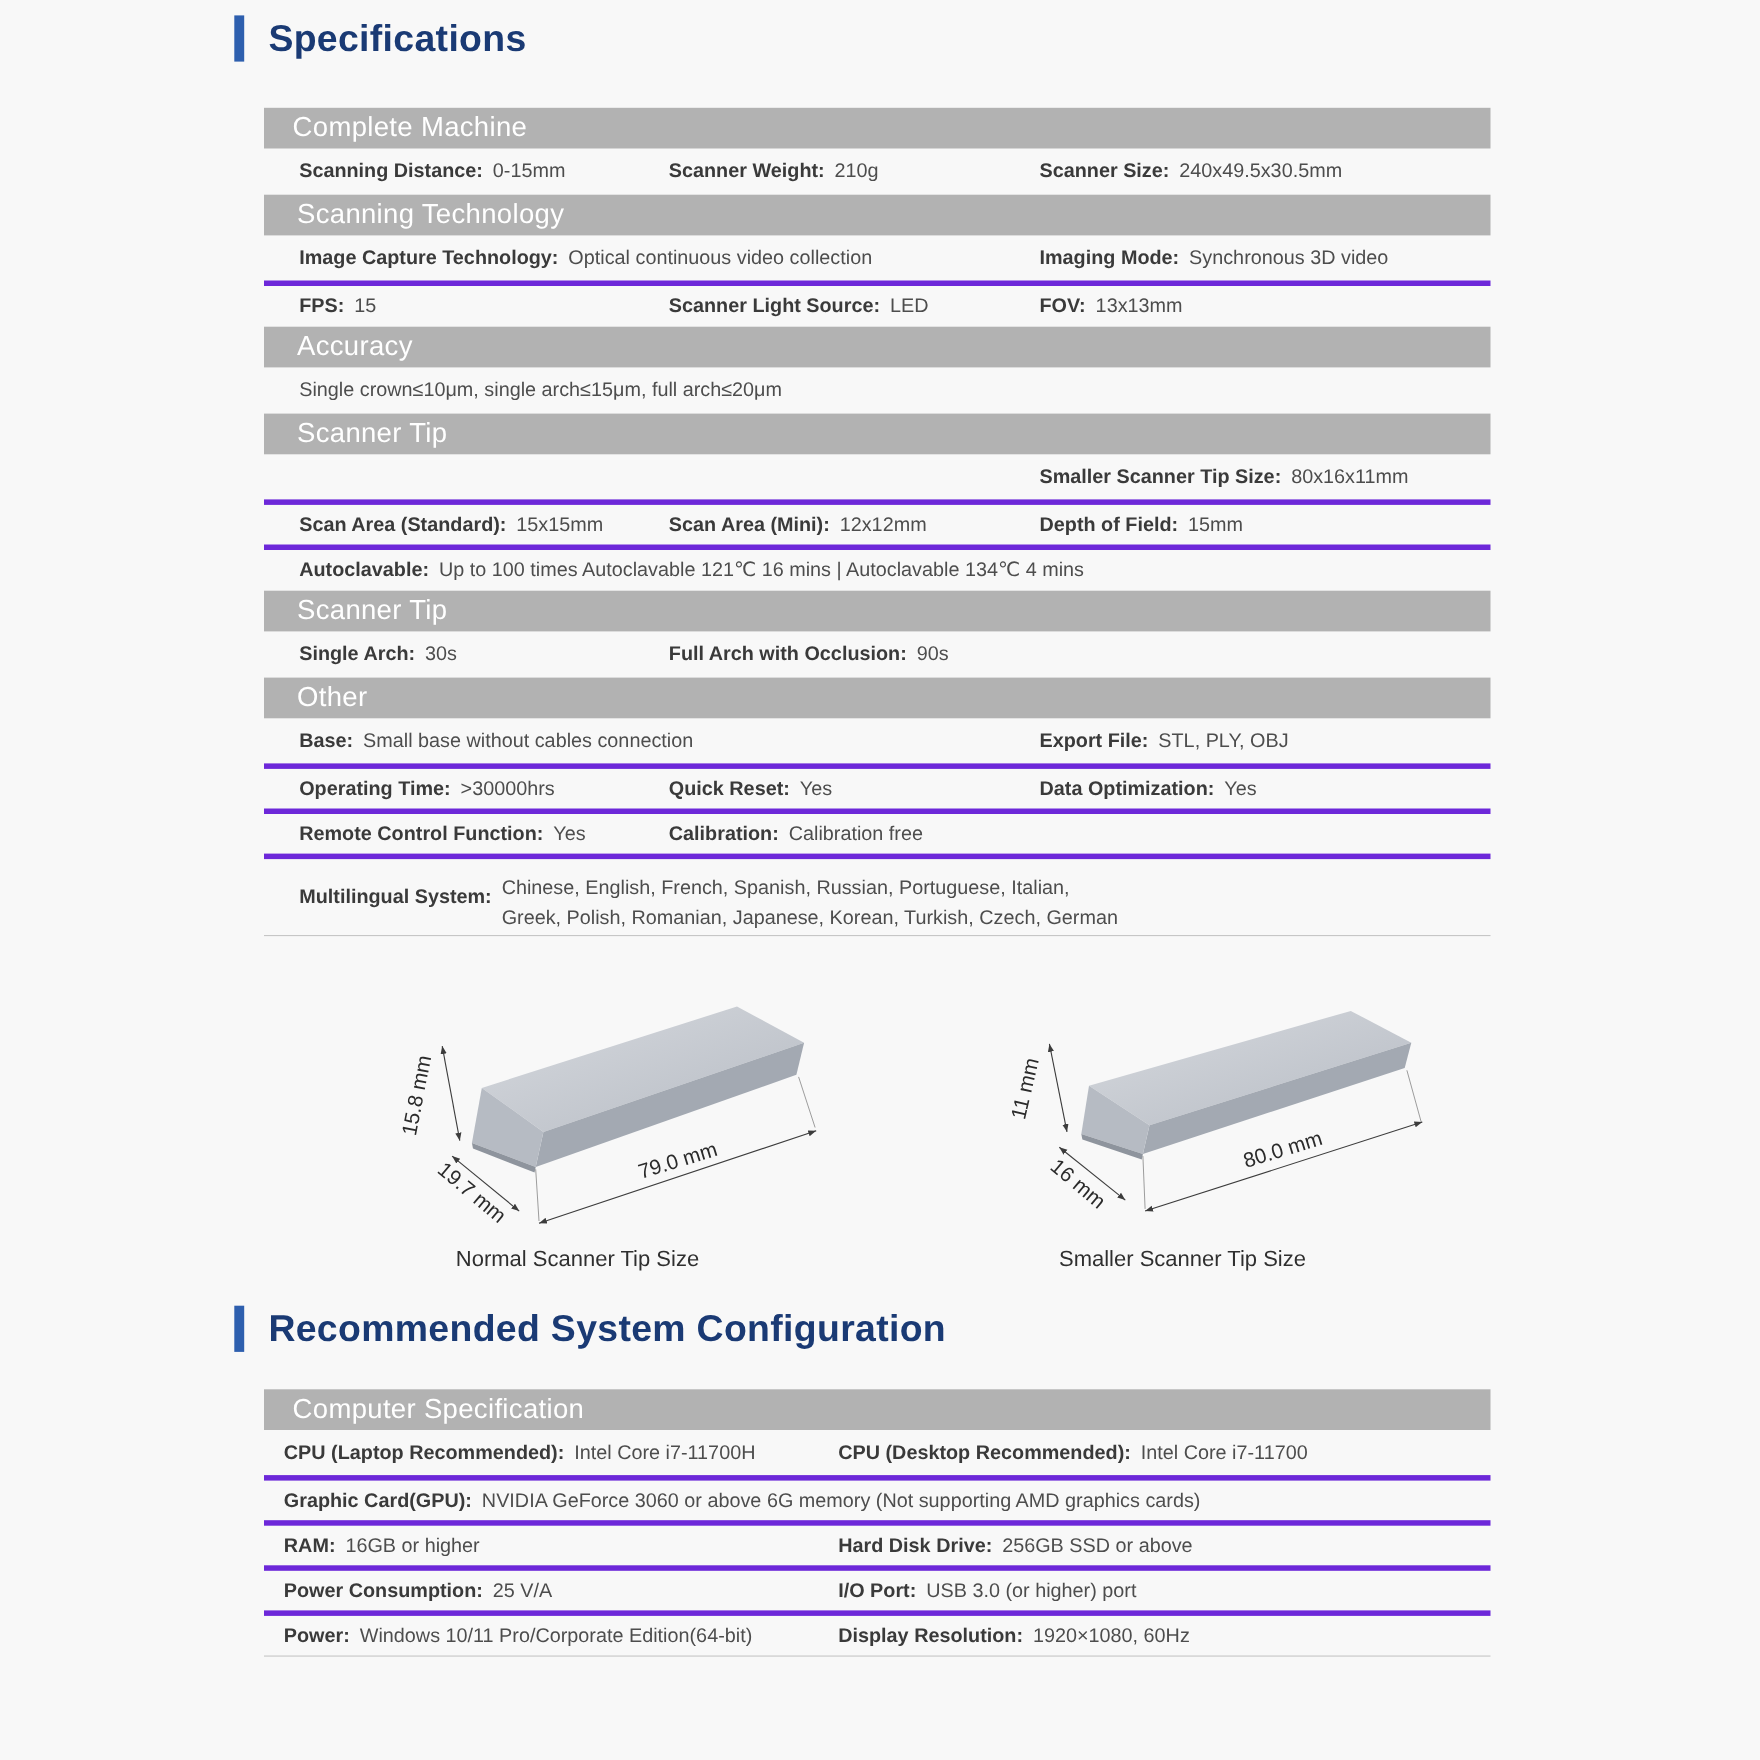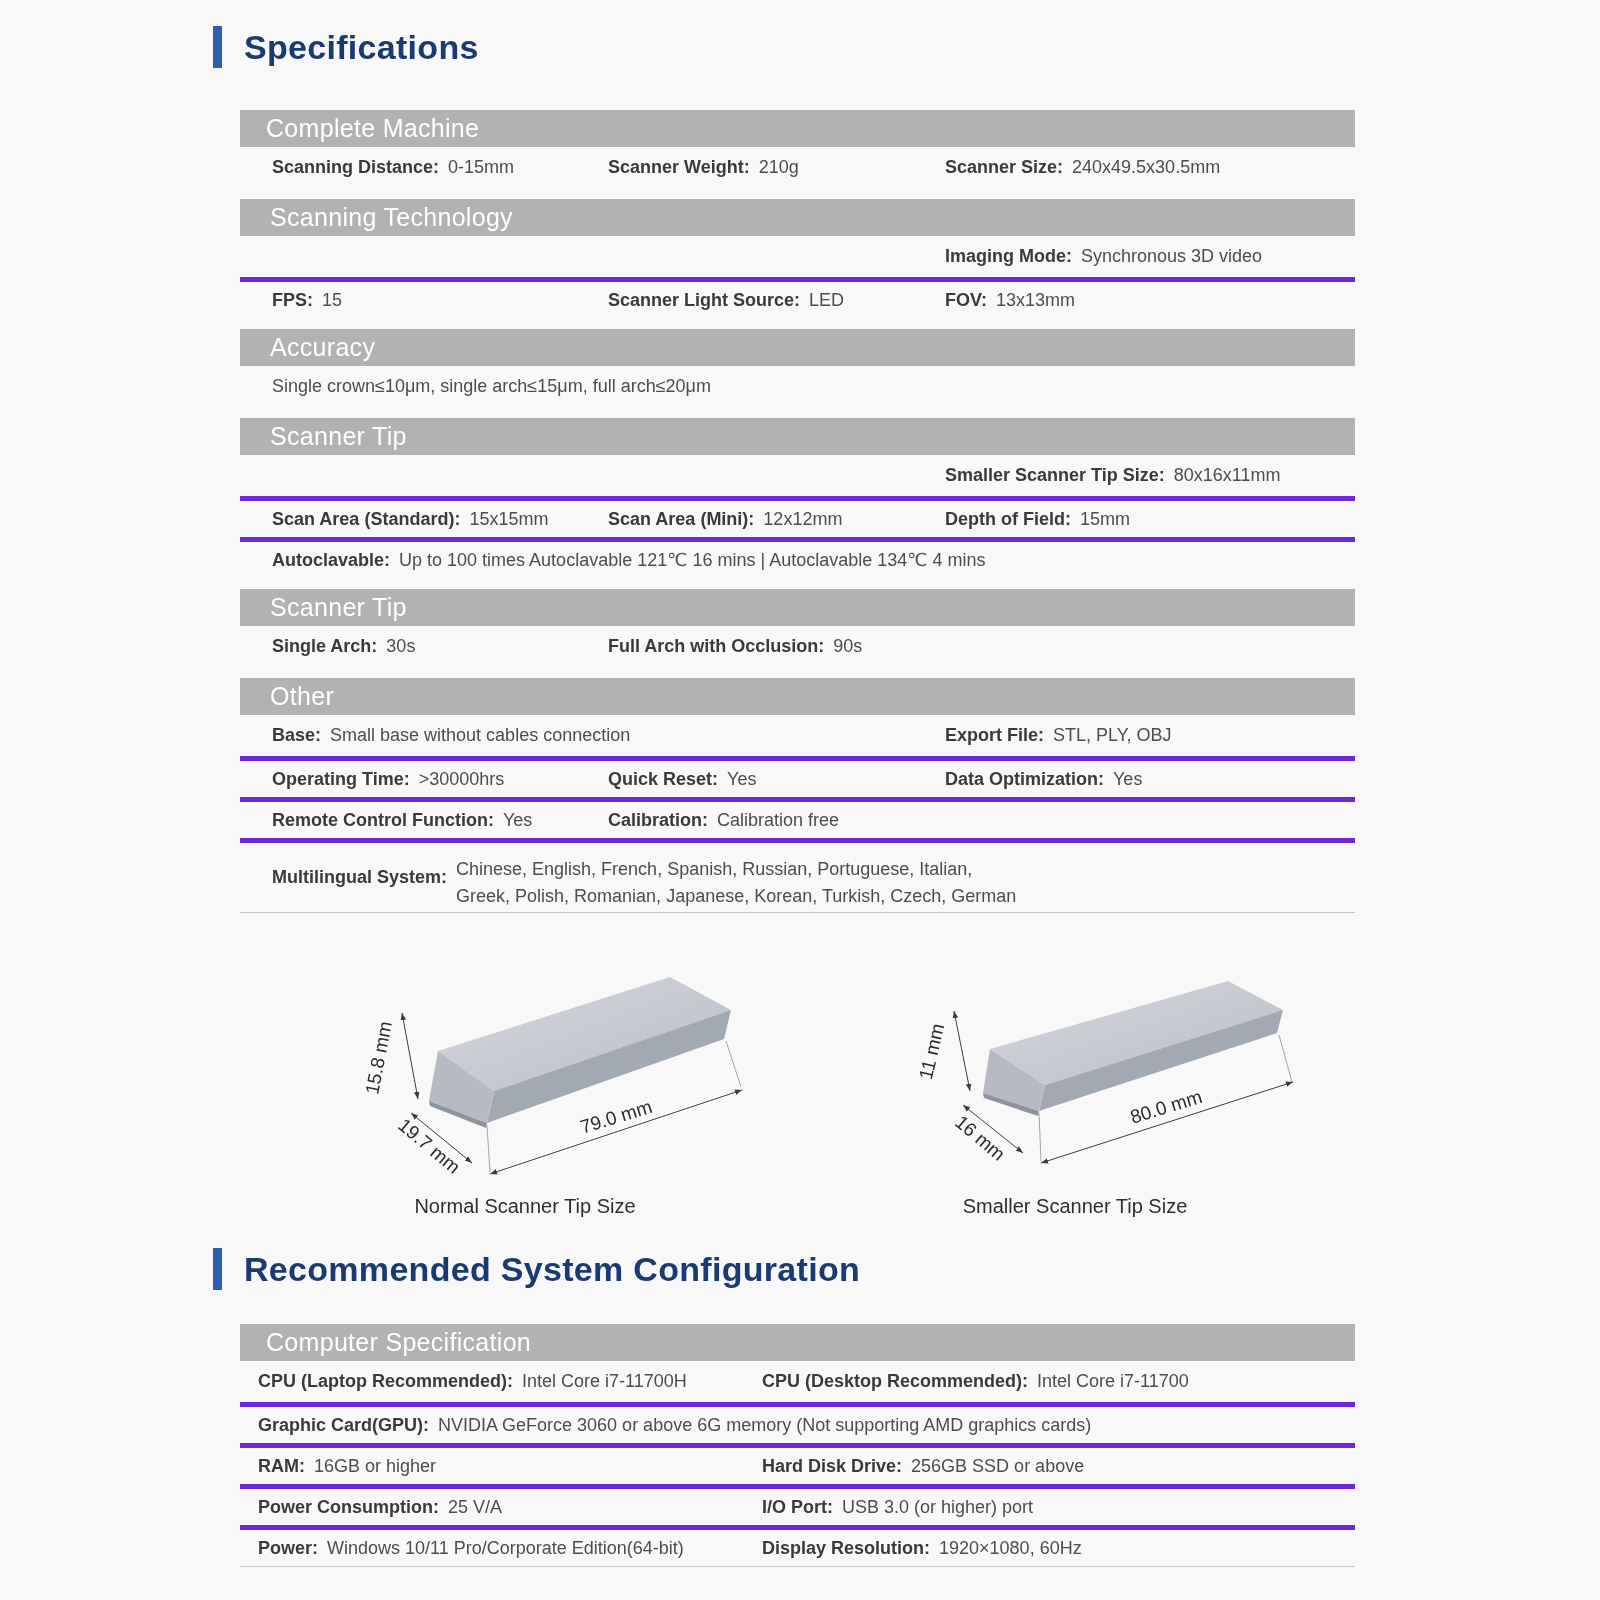--- a/index.html
+++ b/index.html
@@ -4,32 +4,32 @@
 <style>
   * { margin:0; padding:0; box-sizing:border-box; }
   html,body { background:#f8f8f8; }
   body {
     width:1600px; height:1600px; position:relative; overflow:hidden;
     font-family:"Liberation Sans","DejaVu Sans",sans-serif;
     color:#444;
   }
   
   .title-block { display:flex; align-items:center; margin-left:213px; }
-  .title-block.t1 { margin-top:26px; }
+  .title-block.t1 { margin-top:14px; }
   .title-block.t2 { margin-top:30px; }
   .accent-bar { width:9px; height:42px; background:#2e5fae; margin-right:22px; flex:0 0 auto; }
   .title-block h1 { font-size:34px; font-weight:bold; color:#1a3a74; letter-spacing:0.3px; }
 
   
   .spec-table { margin-left:240px; width:1115px; border-bottom:1px solid #c6c6c6; }
   .spec-table.first { margin-top:42px; }
   .spec-table.second { margin-top:34px; }
   .section-bar {
     height:37px; line-height:37px; background:#b2b2b2; color:#ffffff;
-    font-size:25px; font-weight:400; padding-left:30px; margin-top:11px;
+    font-size:25px; font-weight:400; padding-left:30px; margin-top:1px;
     letter-spacing:0.3px;
   }
   .spec-table .section-bar:first-child { margin-top:0;padding-left:26px; }
   .spec-row { position:relative; height:41px; }
   .spec-row.tall { height:74px; }
   .spec-row.lined { border-top:5px solid #6d28d9; }
   .cell {
     position:absolute; top:0; bottom:0;
     display:flex; align-items:center; white-space:nowrap;
     font-size:18px; color:#4d4d4d;
@@ -76,20 +76,24 @@
           <span class="lab">Scanner Weight:</span>
           <span class="val">210g</span>
         </div>
         <div class="cell col-c3">
           <span class="lab">Scanner Size:</span>
           <span class="val">240x49.5x30.5mm</span>
         </div>
       </div>
       <div class="section-bar">Scanning Technology</div>
       <div class="spec-row">
+        <div class="cell col-c1">
+          <span class="lab">Image Capture Technology:</span>
+          <span class="val">Optical continuous video collection</span>
+        </div>
         <div class="cell col-c3">
           <span class="lab">Imaging Mode:</span>
           <span class="val">Synchronous 3D video</span>
         </div>
       </div>
       <div class="spec-row lined">
         <div class="cell col-c1">
           <span class="lab">FPS:</span>
           <span class="val">15</span>
         </div>

